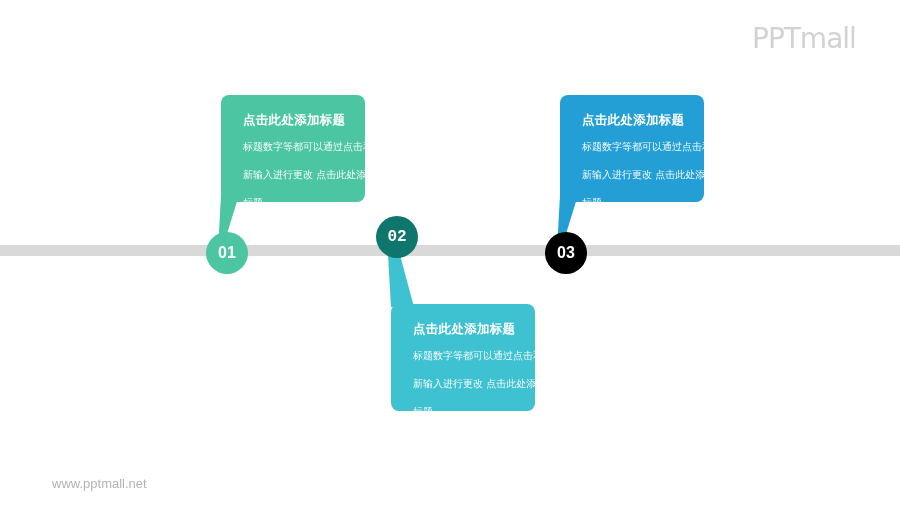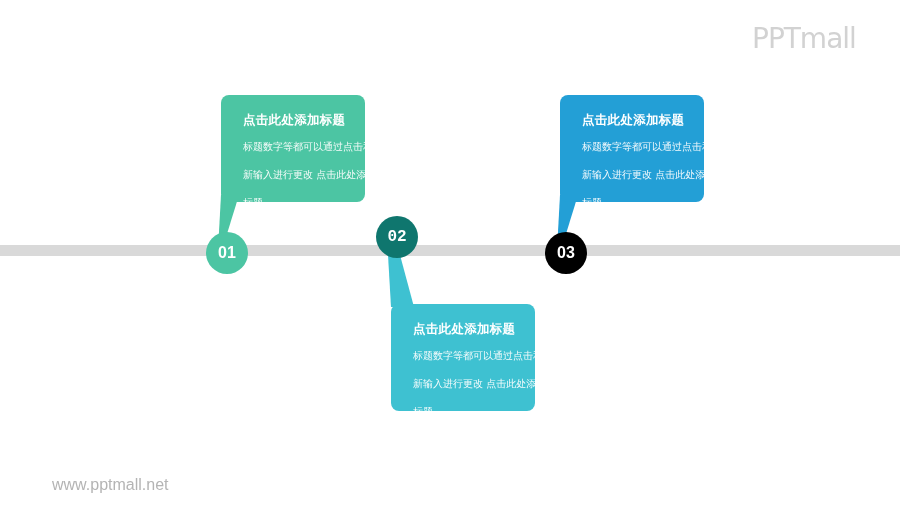--- a/index.html
+++ b/index.html
@@ -1,20 +1,20 @@
 <!DOCTYPE html>
 <html><head>
 <meta charset="utf-8">
 <style>
   html, body { margin:0; padding:0; }
   body { width:900px; height:506px; background:#ffffff; position:relative; overflow:hidden;
          font-family:"DejaVu Sans", "Liberation Sans", sans-serif; }
   .logo { position:absolute; left:752px; top:22px; font-family:"DejaVu Sans", sans-serif;
           font-size:28px; color:#d2d2d2; letter-spacing:-1px; font-weight:normal; }
-  .footer { position:absolute; left:52px; top:476px; font-size:16px; color:#b4b4b4;
+  .footer { position:absolute; left:52px; top:476px; font-size:13px; color:#b4b4b4;
             font-family:"Liberation Sans", sans-serif; }
   .timeline { position:absolute; left:0; top:245px; width:900px; height:11px; background:#d9d9d9; }
   .node { position:absolute; width:42px; height:42px; border-radius:50%; color:#fff;
           font-family:"Liberation Sans", sans-serif; font-weight:bold; font-size:16px;
           display:flex; align-items:center; justify-content:center; }
   .box { position:absolute; width:144px; height:107px; border-radius:8px; color:#fff; box-sizing:border-box;
          padding:17px 0 0 22px; }
   .box .title { font-size:12.5px; font-weight:bold; margin-bottom:4px; letter-spacing:0.3px; }
   .box .desc { font-size:10px; line-height:28px; width:140px; opacity:0.95; }
   svg.tail { position:absolute; }

